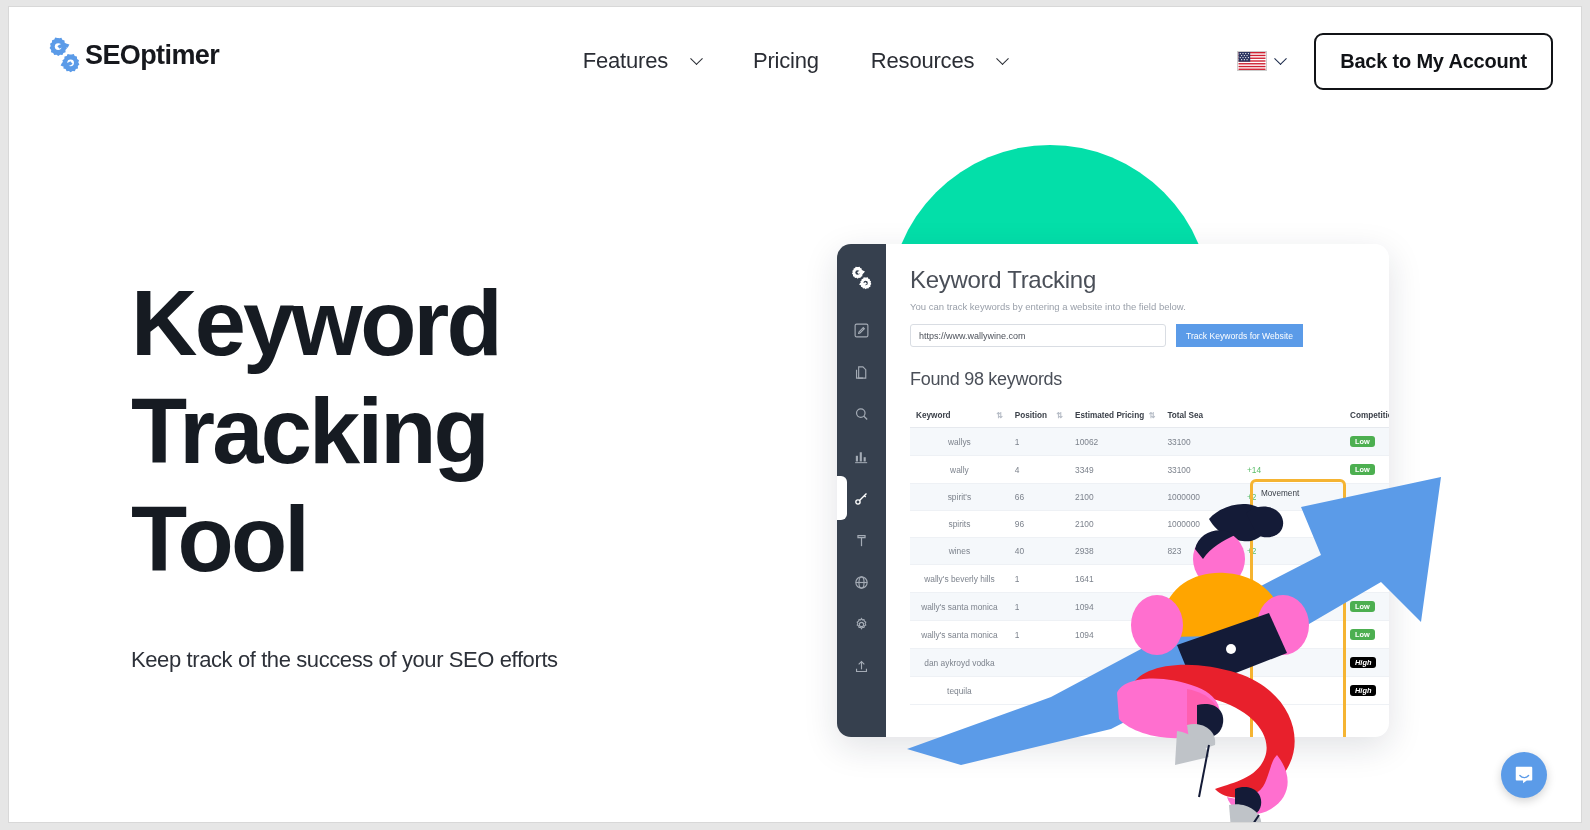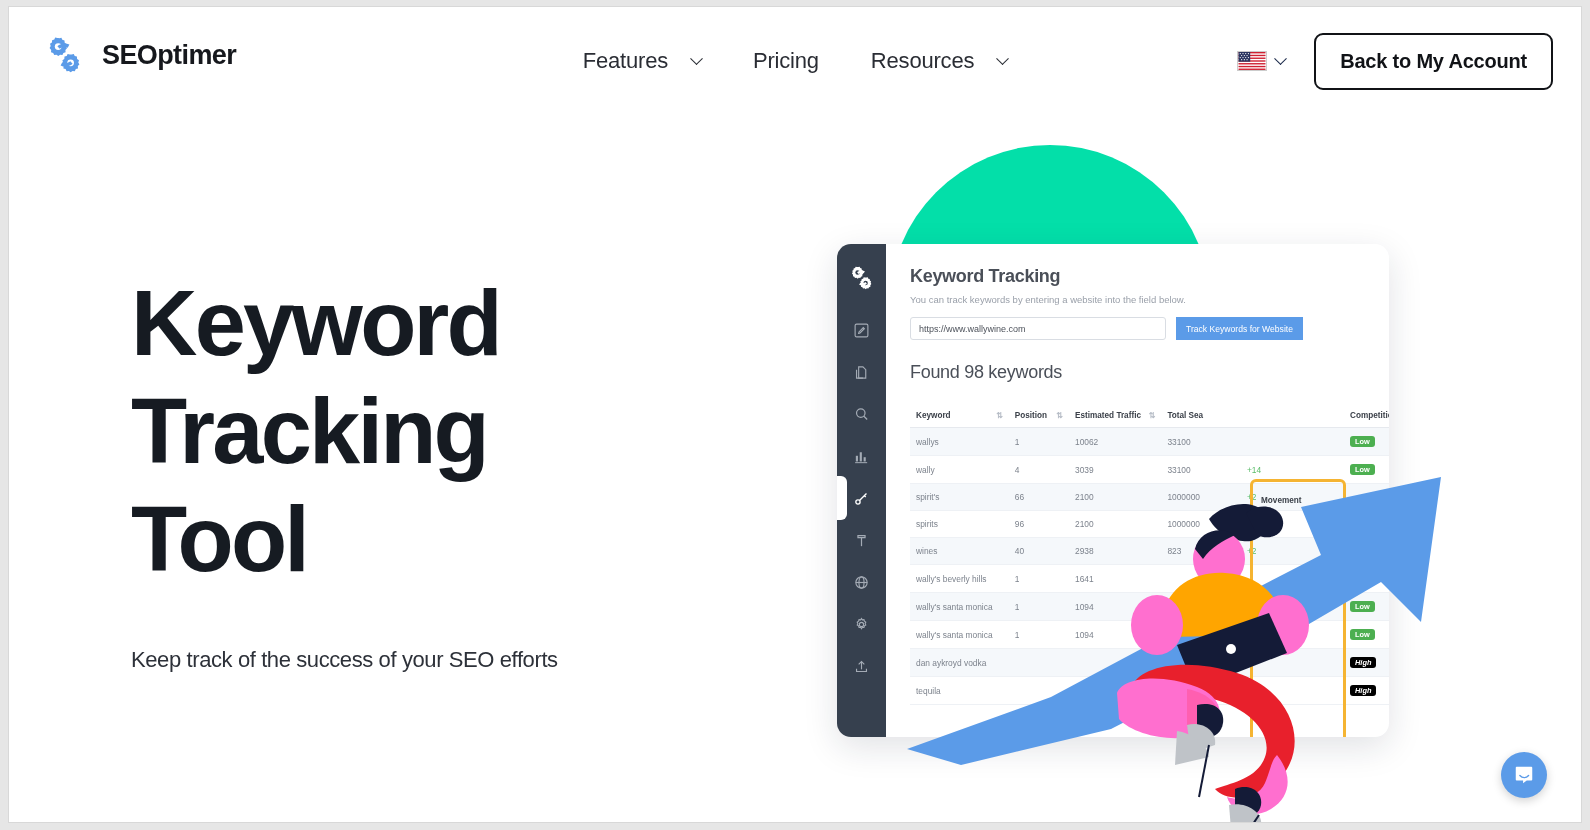--- a/index.html
+++ b/index.html
@@ -20,21 +20,21 @@
 
   
   #site-header {
     position: absolute; left: 0; top: 0;
     width: 100%; height: 108px;
     background: #fff;
     z-index: 40;
   }
   #brand {
     position: absolute; left: 36px; top: 28px;
-    display: flex; align-items: center; gap: 17px;
+    display: flex; align-items: center; gap: 0;
     cursor: pointer;
   }
   #brand .logo-mark { width: 40px; height: 40px; display:block; }
   #brand .brand-name {
     font-size: 27px; font-weight: bold; color: #16181d;
     letter-spacing: -0.6px;
   }
 
   #main-nav {
     position: absolute; left: 0; top: 0; width: 100%; height: 108px;
@@ -129,21 +129,21 @@
     width: 11px; height: 44px; background:#fff;
     border-radius: 0 6px 6px 0;
   }
   .side-icon svg { width: 17px; height: 17px; display:block; }
 
   #app-body {
     flex: 1; position: relative; padding: 22px 0 0 24px;
     overflow: hidden;
   }
   #app-title {
-    font-size: 18px; color: #4a4f58; font-weight: bold;
+    font-size: 24px; color: #4a4f58; font-weight: normal;
     letter-spacing: -0.3px;
   }
   #app-sub {
     margin-top: 7px; font-size: 9.5px; color: #9aa0aa;
   }
   #app-form { margin-top: 12px; display: flex; align-items: center; gap: 10px; }
   #url-input {
     width: 256px; height: 23px;
     border: 1px solid #d9dde3; border-radius: 3px;
     font-size: 9px; color: #4d525b; padding: 0 8px;
@@ -179,39 +179,39 @@
     white-space: nowrap; overflow: hidden;
   }
   #kw-table tbody tr:nth-child(odd) { background: #f5f8fb; }
   .badge {
     display: inline-block; padding: 1px 5px; border-radius: 3px;
     color: #fff; font-size: 7.4px; font-weight: bold;
   }
   .badge.low  { background: #4caf50; }
   .badge.high { background: #000000; font-style: italic; }
   .mv { color: #5bbd6a; }
-  .col-kw   { width: 92px; }
+  .col-kw   { width: 92px; text-align: center; }
   .col-pos  { width: 56px; }
   .col-traf { width: 86px; }
   .col-srch { width: 74px; }
   .col-move { width: 96px; }
   .col-comp { width: 80px; }
 
   
   #movement-highlight {
     position: absolute; left: 364px; top: 235px;
     width: 96px; height: 380px;
     border: 3px solid #f5b432; border-radius: 6px;
     background: transparent;
     pointer-events: none;
     z-index: 6;
   }
   #movement-highlight .mh-label {
-    position: absolute; left: 8px; top: 14px;
-    font-size: 8.2px; font-weight: bold; color: #3b4049;
+    position: absolute; left: 8px; top: 7px;
+    font-size: 8.2px; font-weight: normal; color: #3b4049;
   }
 
   
   #blue-arrow {
     position: absolute; left: 110px; top: 330px;
     width: 620px; height: 320px; z-index: 8;
     pointer-events: none;
   }
   
   #character {
@@ -408,39 +408,39 @@
           <button id="track-button">Track Keywords for Website</button>
         </div>
 
         <div id="found-line">Found 98 keywords</div>
 
         <table id="kw-table">
           <thead>
             <tr>
               <th class="col-kw"><span>Keyword</span><span class="sorter">⇅</span></th>
               <th class="col-pos"><span>Position</span><span class="sorter">⇅</span></th>
-              <th class="col-traf"><span>Estimated Traffic</span><span class="sorter">⇅</span></th>
+              <th class="col-traf"><span>Estimated Pricing</span><span class="sorter">⇅</span></th>
               <th class="col-srch"><span>Total Sea</span></th>
               <th class="col-move"></th>
               <th class="col-comp"><span>Competition</span></th>
             </tr>
           </thead>
           <tbody id="kw-tbody">
               <tr>
                 <td class="col-kw">wallys</td>
                 <td class="col-pos">1</td>
                 <td class="col-traf">10062</td>
                 <td class="col-srch">33100</td>
                 <td class="col-move"></td>
                 <td class="col-comp"><span class="badge low">Low</span></td>
               </tr>
               <tr>
                 <td class="col-kw">wally</td>
                 <td class="col-pos">4</td>
-                <td class="col-traf">3039</td>
+                <td class="col-traf">3349</td>
                 <td class="col-srch">33100</td>
                 <td class="col-move"><span class="mv">+14</span></td>
                 <td class="col-comp"><span class="badge low">Low</span></td>
               </tr>
               <tr>
                 <td class="col-kw">spirit's</td>
                 <td class="col-pos">66</td>
                 <td class="col-traf">2100</td>
                 <td class="col-srch">1000000</td>
                 <td class="col-move"><span class="mv">+2</span></td>

